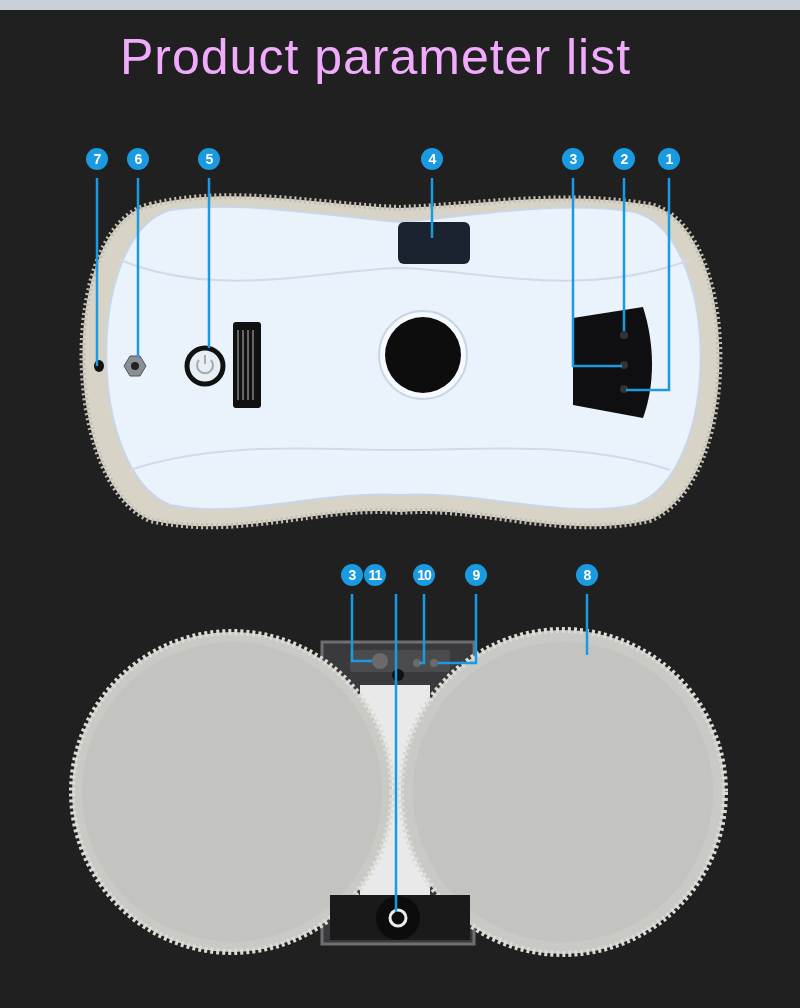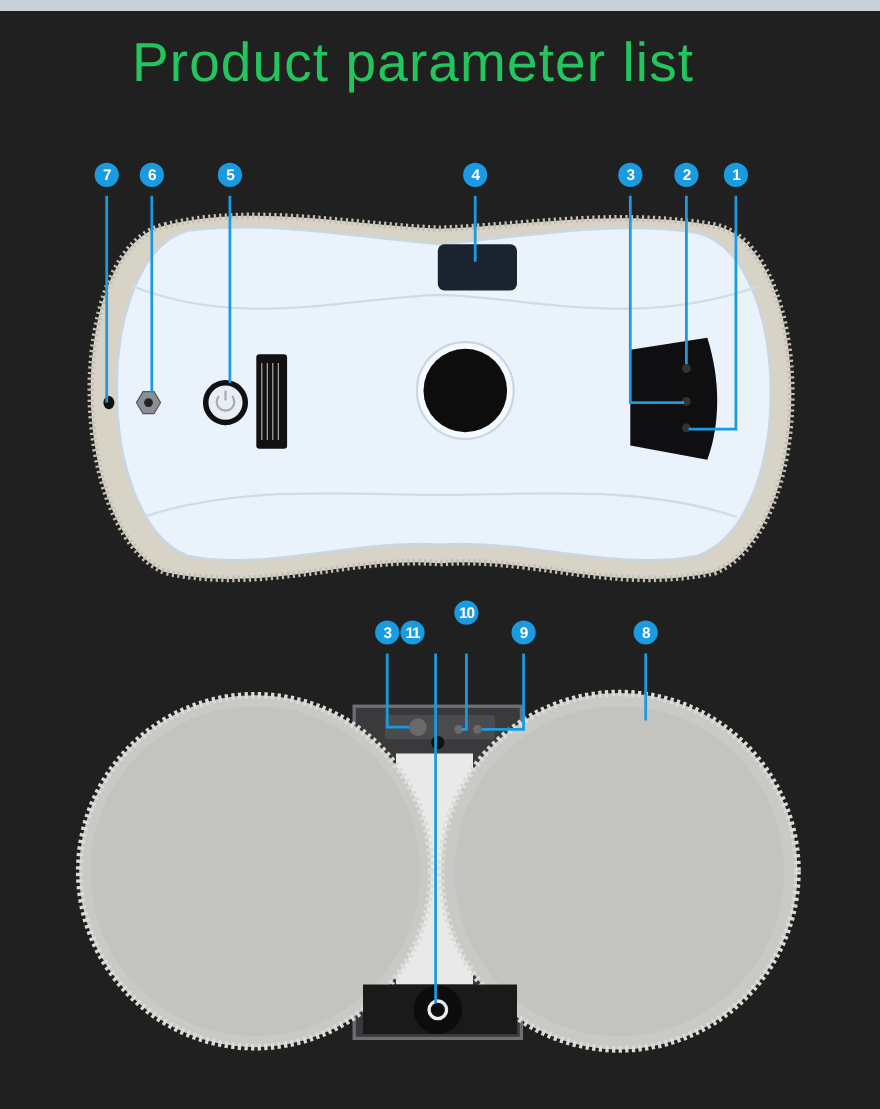--- a/index.html
+++ b/index.html
@@ -1,18 +1,18 @@
 <!DOCTYPE html>
 <html><head>
 <meta charset="utf-8">
 <style>
   html,body{margin:0;padding:0;}
   body{width:800px;height:1008px;background:#202020;position:relative;overflow:hidden;font-family:"DejaVu Sans",sans-serif;}
   .topbar{position:absolute;left:0;top:0;width:800px;height:10px;background:#c9d0d8;}
-  .title{position:absolute;left:0;top:28px;width:751px;text-align:center;color:#22c55e;font-family:"Liberation Sans",sans-serif;font-size:50px;letter-spacing:1px;font-weight:normal;}
+  .title{position:absolute;left:0;top:28px;width:751px;text-align:center;color:#f0abfc;font-family:"Liberation Sans",sans-serif;font-size:50px;letter-spacing:1px;font-weight:normal;}
   .stage{position:absolute;left:0;top:0;width:800px;height:1008px;}
   .badge{position:absolute;width:22px;height:22px;border-radius:50%;background:#1a9ae0;color:#fff;font-family:"Liberation Sans",sans-serif;font-weight:bold;font-size:14px;line-height:22px;text-align:center;transform:translate(-50%,0);letter-spacing:-1px;}
 </style>
 </head>
 <body>
 
 <div class="topbar"></div>
 <div class="title">Product parameter list</div>
 
 <svg class="stage" width="800" height="1008" viewBox="0 0 800 1008">
@@ -89,15 +89,15 @@
 <div class="badge" style="left:97px;top:148px">7</div>
 <div class="badge" style="left:138px;top:148px">6</div>
 <div class="badge" style="left:209px;top:148px">5</div>
 <div class="badge" style="left:432px;top:148px">4</div>
 <div class="badge" style="left:573px;top:148px">3</div>
 <div class="badge" style="left:624px;top:148px">2</div>
 <div class="badge" style="left:669px;top:148px">1</div>
 
 <div class="badge" style="left:352px;top:564px">3</div>
 <div class="badge" style="left:375px;top:564px">11</div>
-<div class="badge" style="left:424px;top:546px">10</div>
+<div class="badge" style="left:424px;top:564px">10</div>
 <div class="badge" style="left:476px;top:564px">9</div>
 <div class="badge" style="left:587px;top:564px">8</div>
 
 </body></html>

